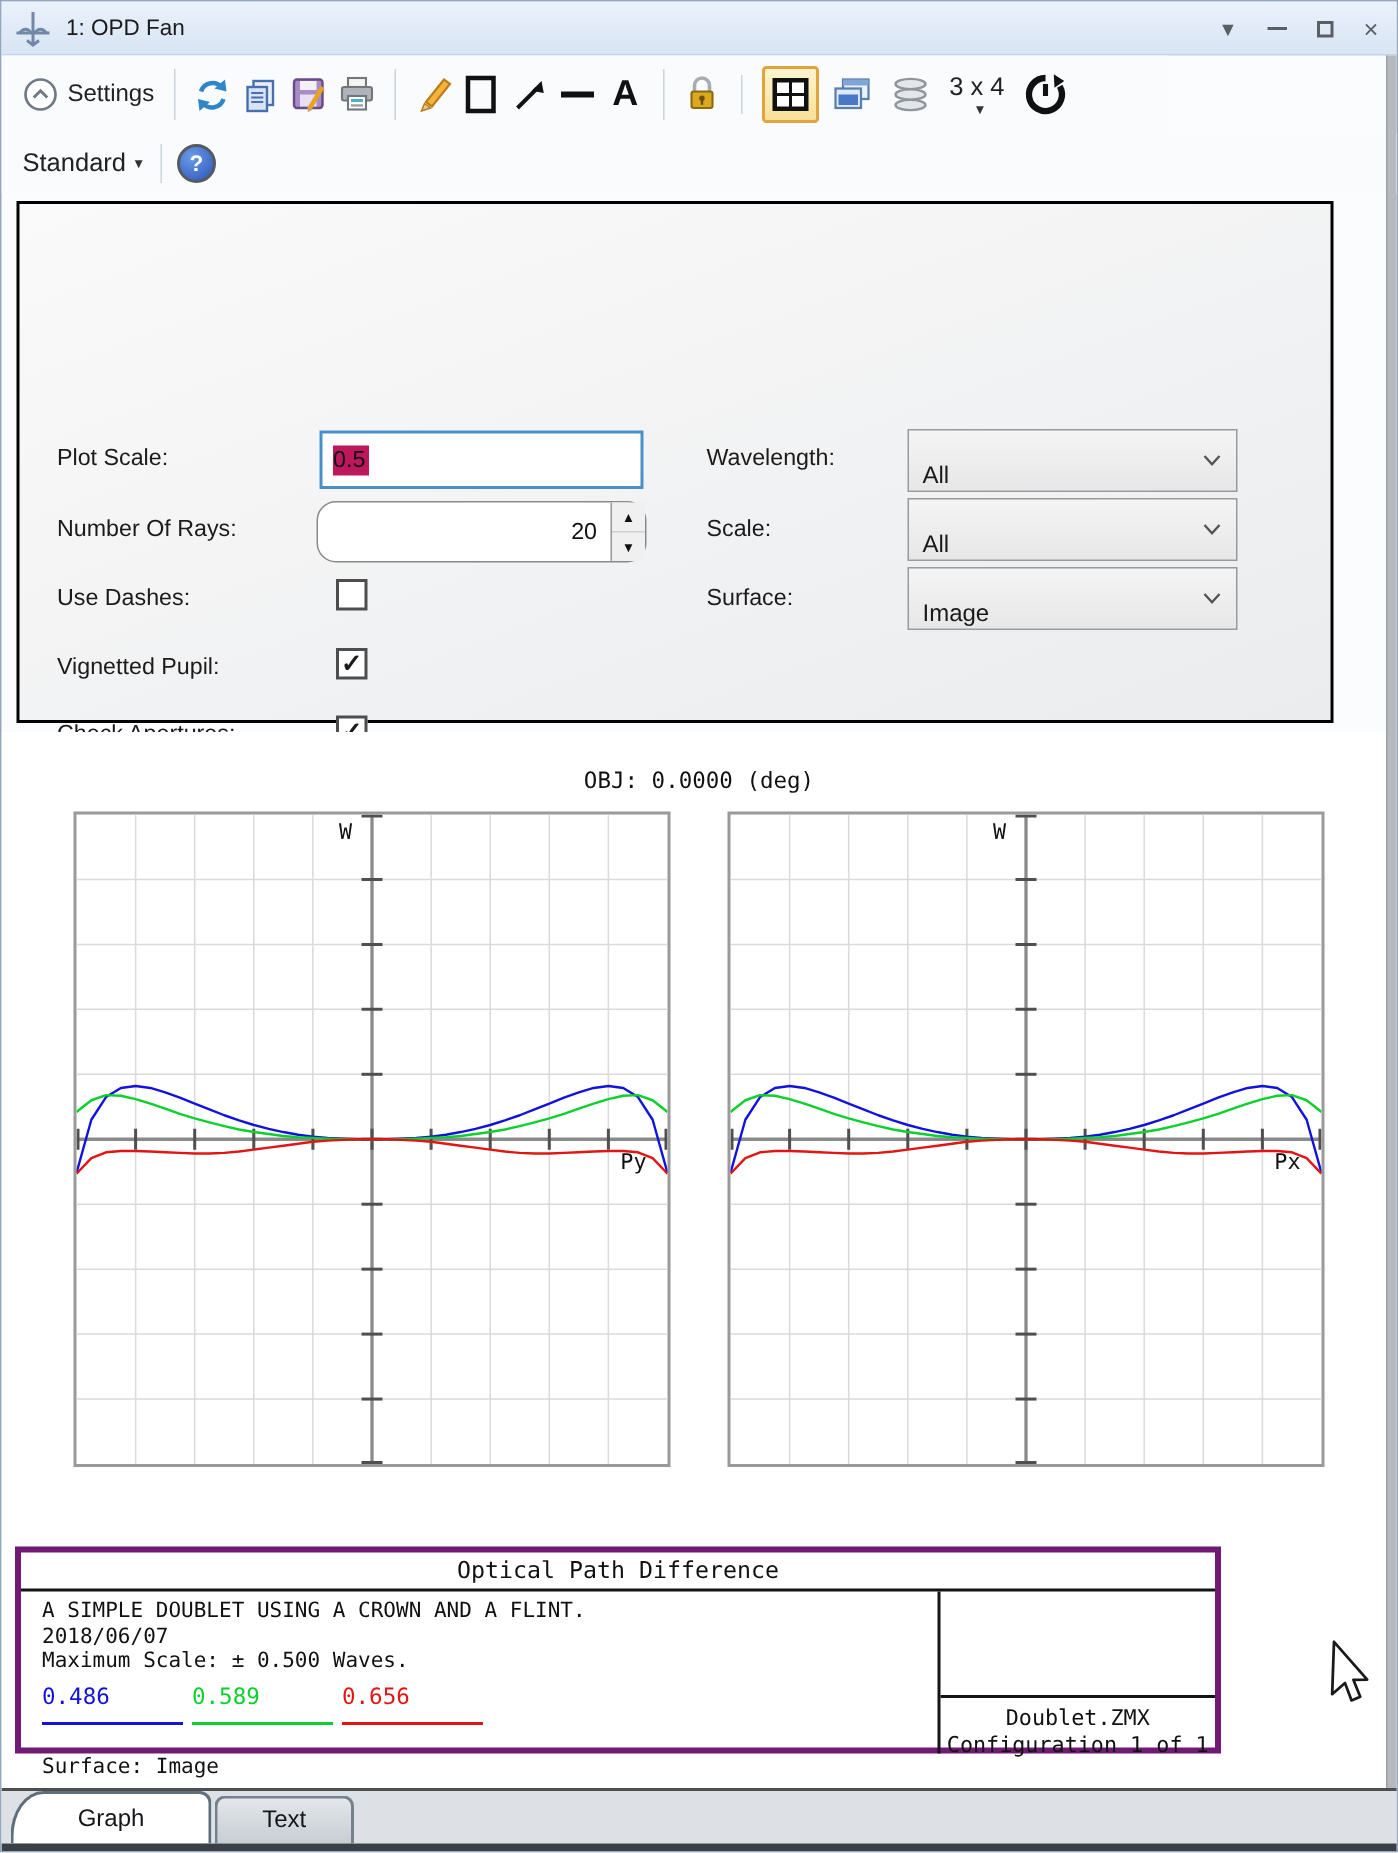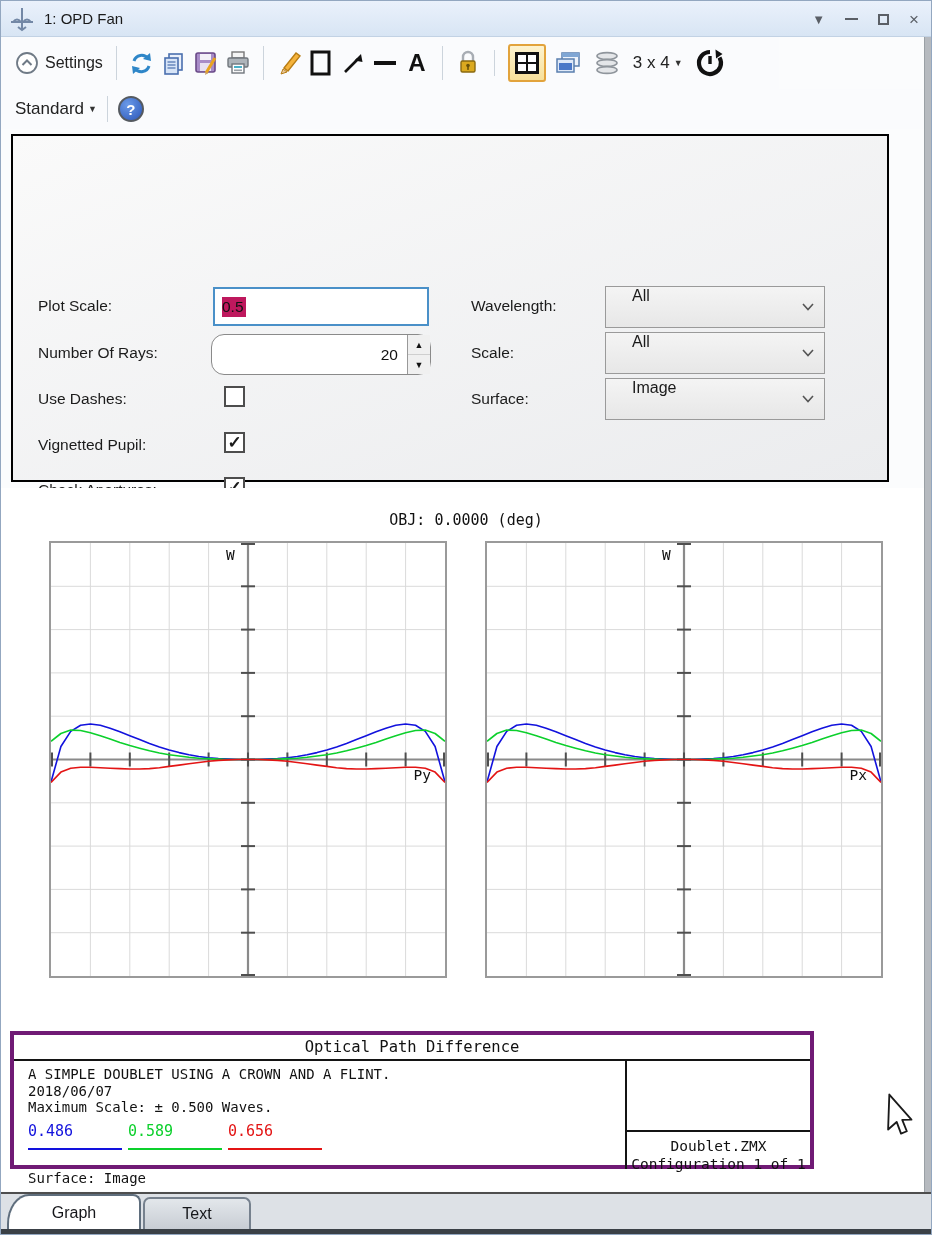--- a/index.html
+++ b/index.html
@@ -21,21 +21,21 @@
   
   #toolbar1{position:absolute;left:0;top:36px;width:778px;height:52px;background:#fafbfd;
     display:flex;align-items:center;padding-left:10px;}
   #toolbar2{position:absolute;left:0;top:88px;width:932px;height:40px;background:#fafbfd;
     display:flex;align-items:center;padding-left:14px;}
   .vsep{width:1px;height:34px;background:#ccd4dc;margin:0 9px;}
   .vsep2{width:1px;height:26px;background:#ccd4dc;margin:0 10px;}
   .tool{width:32px;height:34px;display:flex;align-items:center;justify-content:center;cursor:default;}
   #settingsBtn{display:flex;align-items:center;gap:6px;font-size:16px;color:#222;padding:2px 4px;}
   .caret{font-size:9px;color:#333;margin-left:4px;}
-  #gridSizeBtn{display:flex;align-items:center;font-size:17px;color:#222;margin:0 6px;}
+  #gridSizeBtn{display:flex;align-items:center;font-size:17px;color:#222;margin:0 6px;flex-direction:column;}
   #standardBtn{display:flex;align-items:center;font-size:17px;color:#222;}
   .paneBtnWrap{width:38px;height:38px;border:2px solid #e2a33c;border-radius:3px;
     background:linear-gradient(#fdf3cf,#f7e09a);display:flex;align-items:center;justify-content:center;margin:0 3px;}
 
   
   #panel{position:absolute;left:10px;top:133px;width:878px;height:348px;border:2px solid #000;
     background:linear-gradient(160deg,#fafafa,#ebecee);}
   .plabel{position:absolute;font-size:15.5px;color:#1b1b1b;}
   .textinput{position:absolute;background:#fff;border:1px solid #8a8a8a;font-size:15.5px;color:#111;
     display:flex;align-items:center;padding-left:7px;}
@@ -44,21 +44,21 @@
   #raysInput{justify-content:flex-end;padding-right:32px;}
   .spinner{position:absolute;right:0;top:0;bottom:0;width:23px;border-left:1px solid #999;
     display:flex;flex-direction:column;background:#f0f0f0;}
   .spinner div{flex:1;display:flex;align-items:center;justify-content:center;font-size:9px;color:#111;border-bottom:1px solid #cfcfcf;cursor:default;}
   .spinner div:last-child{border-bottom:none;}
   .checkbox{position:absolute;width:21px;height:21px;background:#fff;border:2px solid #4d4d4d;
     display:flex;align-items:center;justify-content:center;}
   .checkbox .mark{display:none;font-size:17px;font-weight:bold;color:#1a1a1a;line-height:1;}
   .checkbox.checked .mark{display:block;}
   .combo{position:absolute;width:220px;height:42px;background:linear-gradient(#f4f4f4,#e7e7e7);
-    border:1px solid #9a9a9a;display:flex;align-items:flex-start;padding-left:26px;font-size:16px;color:#1a1a1a;}
+    border:1px solid #9a9a9a;display:flex;align-items:flex-end;padding-left:9px;font-size:16px;color:#1a1a1a;}
   .combo svg{position:absolute;right:10px;top:50%;margin-top:-4px;}
   #panelSep{position:absolute;left:30px;top:392px;width:816px;height:1px;background:#a9c7e3;}
   .pbtn{position:absolute;top:412px;height:50px;display:flex;align-items:center;justify-content:center;
     font-size:15.5px;color:#1c1c1c;background:linear-gradient(#f5f5f5,#e3e3e3);border:1px solid #8a8a8a;cursor:default;}
   .pbtn.disabled1{background:#f6f6f6;border:1px solid #d9d9d9;color:#a8a8a8;}
   .pbtn.disabled2{background:#f0f0f0;border:1px solid #bdbdbd;color:#9d9d9d;}
 
   
   #graphArea{position:absolute;left:0;top:487px;width:924px;height:703px;background:#fff;}
   #objTitle{position:absolute;left:0;top:23px;width:930px;text-align:center;font-size:15px;color:#111;}
@@ -83,21 +83,21 @@
   #footRight .divline{position:absolute;left:0;right:0;top:69px;height:2px;background:#141414;}
   #footRight .fr1{position:absolute;left:0;right:0;top:77px;text-align:center;font-size:14.5px;color:#111;}
   #footRight .fr2{position:absolute;left:0;right:0;top:95px;text-align:center;font-size:14.5px;color:#111;}
 
   
   #tabbarLine{position:absolute;left:0;top:1191px;width:932px;height:2px;background:#4e4e4e;}
   #tabbar{position:absolute;left:0;top:1193px;width:932px;height:35px;background:#dde1e6;}
   .tab{position:absolute;display:flex;align-items:center;justify-content:center;font-size:16px;color:#15161a;cursor:default;}
   #tabGraph{left:6px;top:0px;width:134px;height:35px;background:#fff;border:2px solid #5f6e7d;border-bottom:none;
     border-radius:22px 8px 0 0 / 30px 8px 0 0;}
-  #tabText{left:142px;top:3px;width:108px;height:32px;background:linear-gradient(#e3e7eb,#c8cdd4);
+  #tabText{left:142px;top:3px;width:93px;height:32px;background:linear-gradient(#e3e7eb,#c8cdd4);
     border:2px solid #76818e;border-bottom:none;border-radius:7px 7px 0 0;}
   #bottomStrip{position:absolute;left:0;top:1228px;width:932px;height:7px;background:#3a4046;}
   #rightStrip{position:absolute;right:0;top:36px;width:7px;height:1155px;background:#b6babf;border-left:1px solid #9aa0a5;}
 
   
   #cursor{position:absolute;left:884px;top:1092px;pointer-events:none;}
 </style>
 </head>
 <body>
 

